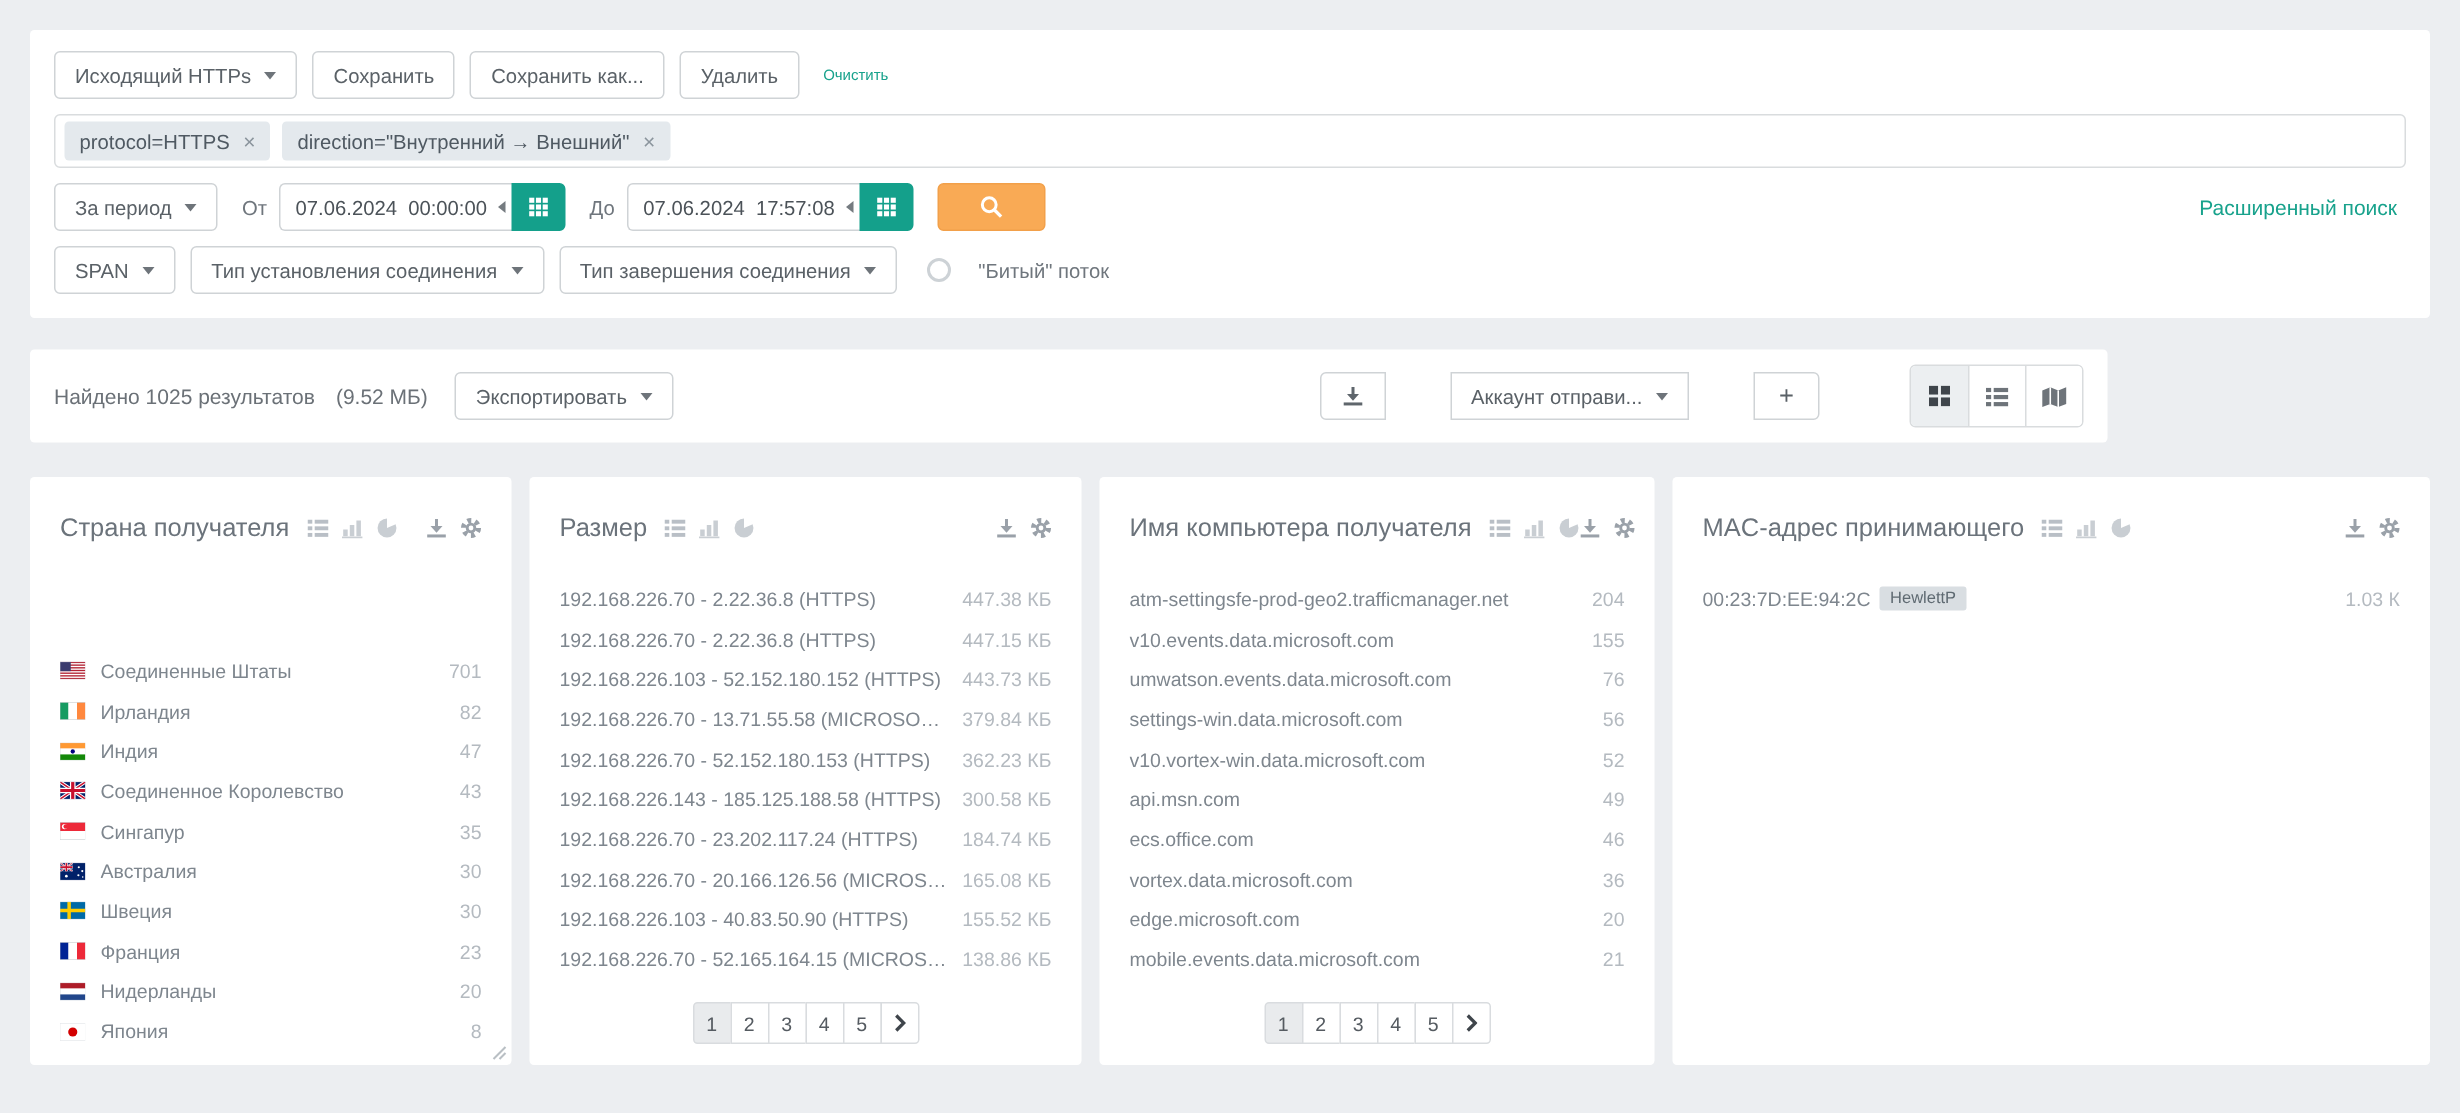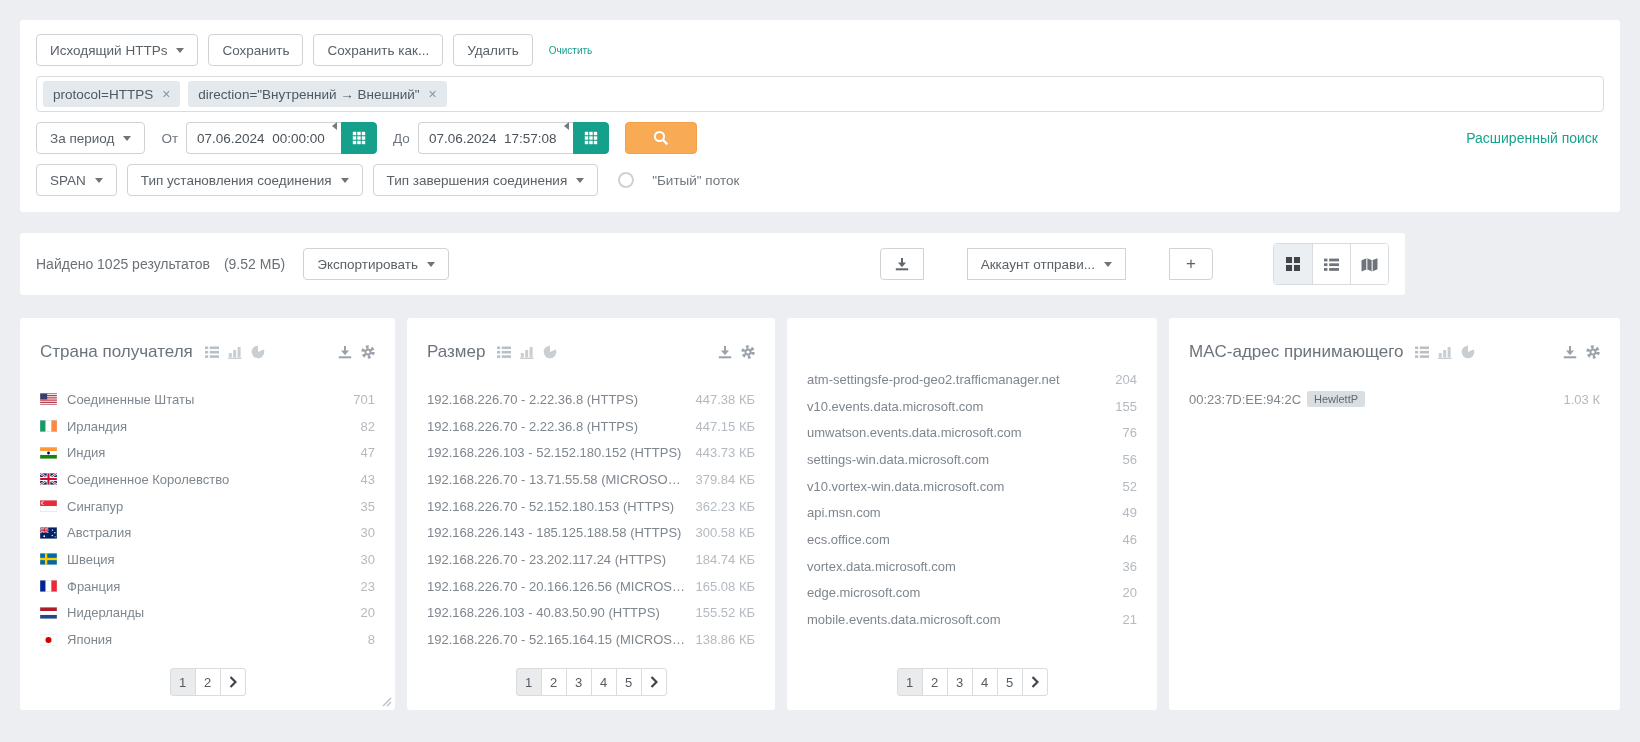--- a/index.html
+++ b/index.html
@@ -22,21 +22,21 @@
     height:32px; padding:0 13px; background:#fff; border:1px solid #cfd3d6;
     border-radius:4px; color:#5a6167; font-size:13.5px; cursor:pointer; white-space:nowrap;
   }
   .caret-down { width:0; height:0; border-left:4px solid transparent; border-right:4px solid transparent;
     border-top:5px solid #6e747a; display:inline-block; margin-left:9px; }
   .link-btn { background:none; border:none; color:#18a28c; font-size:10px; cursor:pointer; padding:0 6px; }
   .tag { display:inline-flex; align-items:center; height:26px; padding:0 10px; background:#e4e9ed;
     border-radius:3px; color:#4f5962; font-size:13.5px; }
   .tag .x { margin-left:9px; color:#8b959d; font-size:14px; cursor:pointer; line-height:1; }
   .lbl { color:#6f767d; font-size:13.5px; }
-  .date-group { display:flex; align-items:flex-start; margin-left:8px; }
+  .date-group { display:flex; align-items:center; margin-left:8px; }
   .date-input { width:158px; height:32px; border:1px solid #cfd3d6; border-right:none;
     border-radius:4px 0 0 4px; padding:0 14px 0 10px; font-size:13.5px; color:#4b5258;
     font-family:"Liberation Sans","DejaVu Sans",sans-serif; }
   .caret-left { width:0; height:0; border-top:4px solid transparent; border-bottom:4px solid transparent;
     border-right:5px solid #757b80; margin-left:-12px; margin-right:4px; position:relative; z-index:2; }
   .cal-btn { width:36px; height:32px; background:#14a08b; border:1px solid #14a08b;
     border-radius:0 4px 4px 0; display:inline-flex; align-items:center; justify-content:center; cursor:pointer; }
   .search-btn { width:72px; height:32px; margin-left:16px; background:#f9aa55; border:1px solid #f2a04a;
     border-radius:4px; display:inline-flex; align-items:center; justify-content:center; cursor:pointer; }
   .radio { width:16px; height:16px; border-radius:50%; border:2px solid #cdd2d6; background:#fff;
@@ -55,21 +55,21 @@
   .vt-btn { width:38px; height:40px; background:#fff; border:none; border-left:1px solid #d9dcde;
     display:inline-flex; align-items:center; justify-content:center; color:#6e747a; cursor:pointer; }
   .vt-btn:first-child { border-left:none; }
   .vt-btn.active { background:#eceff1; color:#3f454b; }
   .icon-btn { width:44px; }
   .tool-icon { color:#5f666c; }
   
   #widgets { position:absolute; left:20px; top:318px; width:1600px; height:392px; display:flex; gap:12px; }
   .widget { background:#fff; border-radius:3px; height:392px; padding:24px 20px 14px;
     display:flex; flex-direction:column; position:relative; }
-  .widget:nth-child(1){ width:375px; }
+  .widget:nth-child(1){ width:321px;gap:48px; }
   .widget:nth-child(2){ width:368px; }
   .widget:nth-child(3){ width:370px; }
   .widget:nth-child(4){ flex:1; }
   .w-head { display:flex; align-items:center; }
   .w-title { font-size:17px; color:#6b737b; white-space:nowrap; }
   .w-mode-icons { display:flex; gap:9px; margin-left:12px; align-items:center; }
   .w-right-icons { margin-left:auto; display:flex; gap:9px; align-items:center; }
   .wi { cursor:pointer; }
   .wi.dim  { color:#c9ced3; }
   .wi.dim1 { color:#b9bfc6; }
@@ -593,20 +593,42 @@
         <button class="pg-btn pg-next">
           <svg width="8" height="12" style="color:#3f454b">
             <use href="#ic-chev"></use>
           </svg>
         </button>
       </div>
 
   </div>
 
   <div class="widget">
+    <div class="w-head">
+      <span class="w-title">Имя компьютера получателя</span>
+      <span class="w-mode-icons">
+        <svg class="wi dim1" width="14" height="14">
+            <use href="#ic-rows"></use>
+          </svg>
+        <svg class="wi dim" width="14" height="14">
+            <use href="#ic-bars"></use>
+          </svg>
+        <svg class="wi dim" width="14" height="14">
+            <use href="#ic-pie"></use>
+          </svg>
+      </span>
+      <span class="w-right-icons">
+        <svg class="wi dark" width="14" height="14">
+            <use href="#ic-download"></use>
+          </svg>
+        <svg class="wi dark" width="14" height="14">
+            <use href="#ic-gear"></use>
+          </svg>
+      </span>
+    </div>
     <div class="w-rows">
   <div class="w-row">
 
     <span class="row-label">atm-settingsfe-prod-geo2.trafficmanager.net</span>
 
     <span class="row-value">204</span>
   </div>
 
   <div class="w-row">
 

